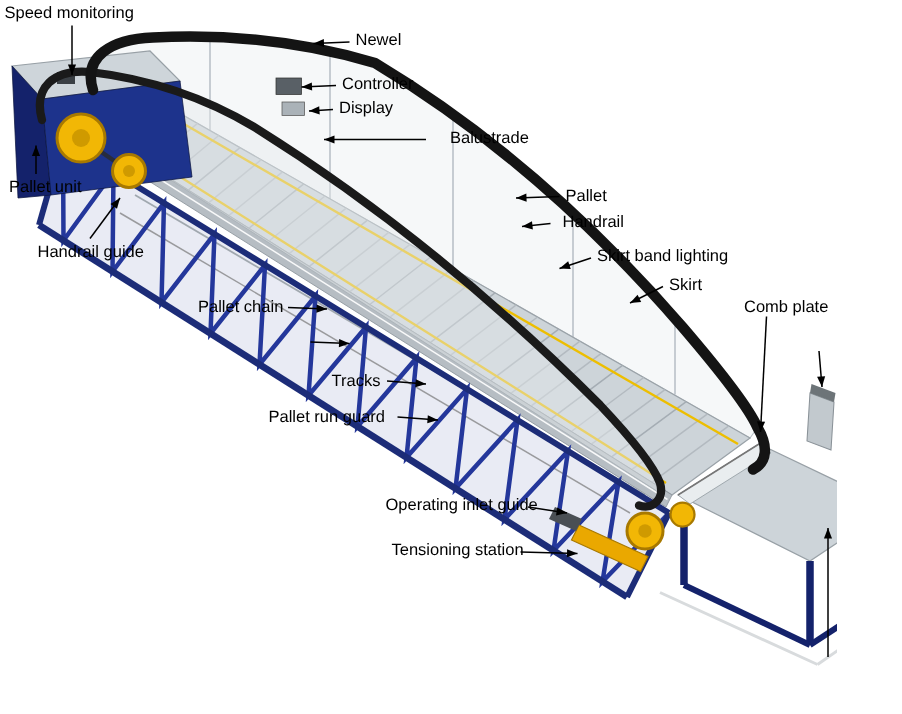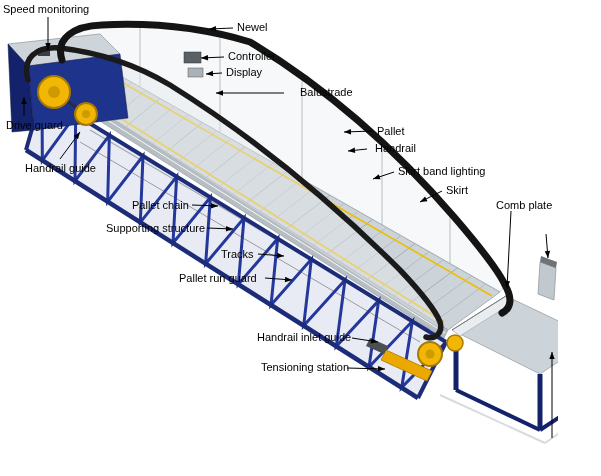--- a/index.html
+++ b/index.html
@@ -173,22 +173,21 @@
 <div class="lbl" style="left:3px;top:3px">Speed monitoring</div>
 <div class="lbl" style="left:237px;top:21px">Newel</div>
 <div class="lbl" style="left:228px;top:50px">Controller</div>
 <div class="lbl" style="left:226px;top:66px">Display</div>
 <div class="lbl" style="left:300px;top:86px">Balustrade</div>
 <div class="lbl" style="left:377px;top:125px">Pallet</div>
 <div class="lbl" style="left:375px;top:142px">Handrail</div>
 <div class="lbl" style="left:398px;top:165px">Skirt band lighting</div>
 <div class="lbl" style="left:446px;top:184px">Skirt</div>
 <div class="lbl" style="left:496px;top:199px">Comb plate</div>
-<div class="lbl" style="left:6px;top:119px">Drive guard</div>
+<div class="lbl" style="left:6px;top:119px">Pallet unit</div>
 <div class="lbl" style="left:25px;top:162px">Handrail guide</div>
 <div class="lbl" style="left:132px;top:199px">Pallet chain</div>
-<div class="lbl" style="left:106px;top:222px">Supporting structure</div>
 <div class="lbl" style="left:221px;top:248px">Tracks</div>
 <div class="lbl" style="left:179px;top:272px">Pallet run guard</div>
-<div class="lbl" style="left:257px;top:331px">Handrail inlet guide</div>
+<div class="lbl" style="left:257px;top:331px">Operating inlet guide</div>
 <div class="lbl" style="left:261px;top:361px">Tensioning station</div>
 
 </div>
 
 </body></html>

